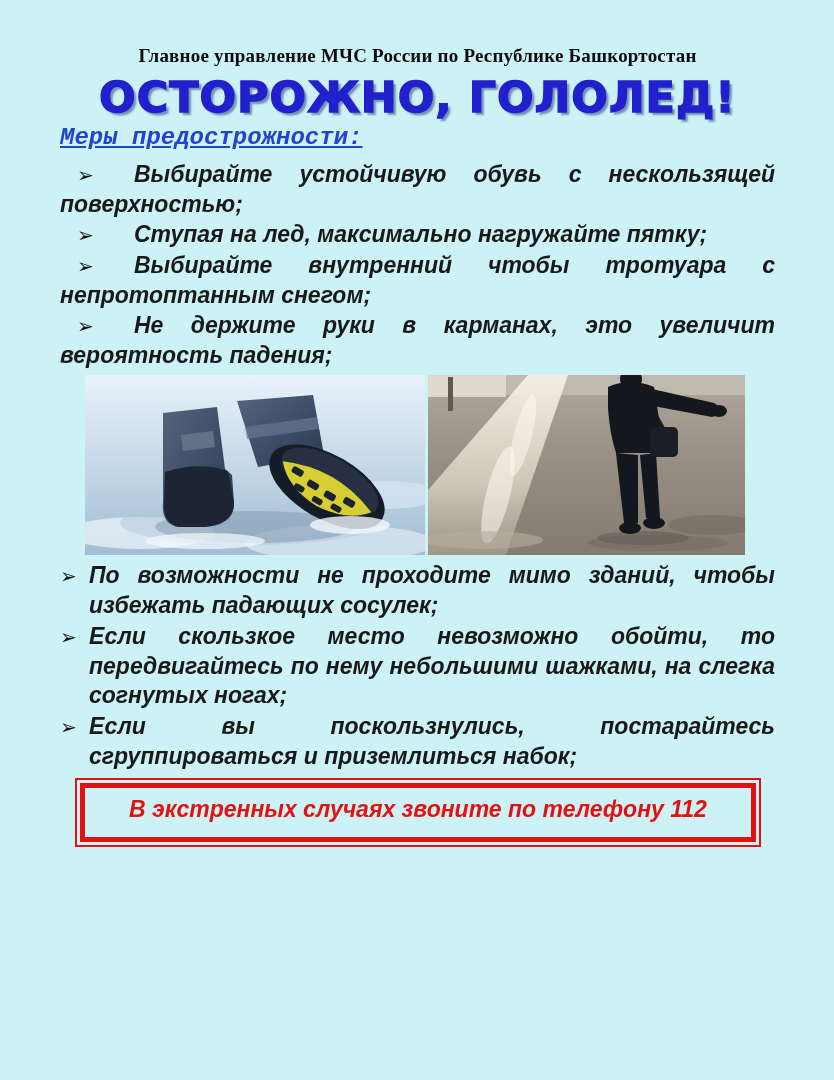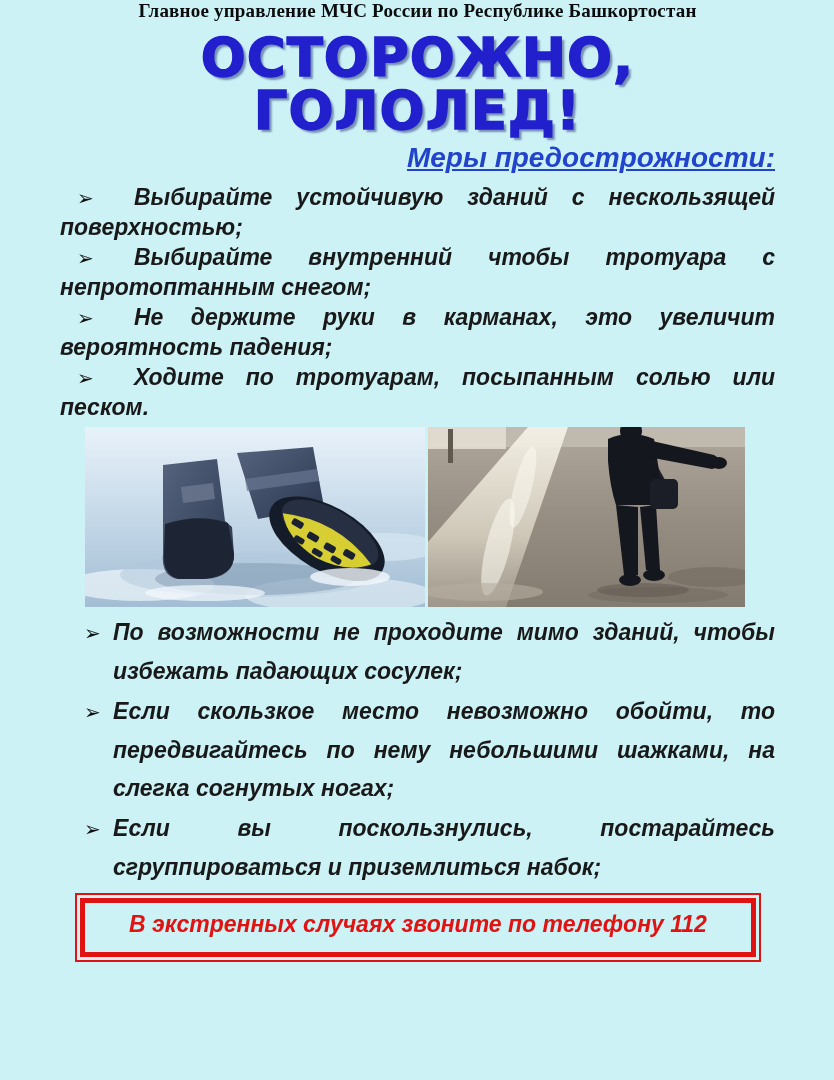--- a/index.html
+++ b/index.html
@@ -11,47 +11,47 @@
   }
   *{margin:0;padding:0;box-sizing:border-box;}
   html,body{background:#ffffff;}
   .page{
     width:834px;height:1080px;overflow:hidden;position:relative;
     background:var(--background);
     font-family:"Liberation Sans","DejaVu Sans",sans-serif;
   }
   .content{padding:0 59px 0 60px;}
   .org-header{
-    text-align:center;
+    padding-top:45px;text-align:center;
     font-family:"Liberation Serif","DejaVu Serif",serif;
     font-weight:700;font-size:19px;color:#0c0c0c;letter-spacing:.2px;
   }
   .title{
     margin-top:9px;text-align:center;
     font-family:"DejaVu Sans",sans-serif;
-    font-weight:800;font-size:53px;line-height:1.0;
+    font-weight:800;font-size:43px;line-height:1.0;
     color:var(--title-blue);letter-spacing:1px;
     -webkit-text-stroke:1.4px var(--title-blue);
     text-shadow:3px 3px 2px rgba(47,62,125,.55);
   }
   .subtitle{
-    margin-top:5px;text-align:right;
-    font-style:italic;font-weight:700;font-size:28px;
-    color:var(--subtitle-blue);text-decoration:underline;
+    margin-top:5px;text-align:left;
+    font-style:italic;font-weight:700;font-size:24px;
+    color:var(--subtitle-blue);text-decoration:underline;font-family:Liberation Mono, monospace;
   }
   .list-top{margin-top:9px;}
   .list-top p{
     font-style:italic;font-weight:600;font-size:23px;line-height:29px;
     color:var(--text-dark);text-align:justify;text-indent:17px;margin-bottom:1px;
   }
   .list-bottom{margin-top:5px;}
   .list-bottom p{
-    font-style:italic;font-weight:600;font-size:23px;line-height:38px;
+    font-style:italic;font-weight:600;font-size:23px;line-height:29px;
     color:var(--text-dark);text-align:justify;
-    padding-left:29px;text-indent:-29px;margin-bottom:2px;margin-left:24px;
+    padding-left:29px;text-indent:-29px;margin-bottom:2px;
   }
   .marker{
     display:inline-block;font-style:normal;font-weight:400;
     text-indent:0;color:#101010;
     font-family:"DejaVu Sans",sans-serif;font-size:20px;
   }
   .list-top .marker{width:57px;}
   .list-bottom .marker{width:29px;}
   .photos{
     margin:5px 0 6px 25px;display:flex;gap:3px;height:180px;align-items:flex-start;
@@ -79,31 +79,31 @@
   <div class="content">
 
     <div class="org-header">Главное управление МЧС России по Республике Башкортостан</div>
 
     <h1 class="title">ОСТОРОЖНО, ГОЛОЛЕД!</h1>
 
     <div class="subtitle">Меры предострожности:</div>
 
     <div class="list-top">
 
-        <p><span class="marker">➢</span><span>Выбирайте устойчивую зданий с нескользящей поверхностью;</span></p>
-
-
-
+        <p><span class="marker">➢</span><span>Выбирайте устойчивую обувь с нескользящей поверхностью;</span></p>
+
+
+
+        <p><span class="marker">➢</span><span>Ступая на лед, максимально нагружайте пятку;</span></p>
 
         <p><span class="marker">➢</span><span>Выбирайте внутренний чтобы тротуара с непротоптанным снегом;</span></p>
 
         <p><span class="marker">➢</span><span>Не держите руки в карманах, это увеличит вероятность падения;</span></p>
 
 
-        <p><span class="marker">➢</span><span>Ходите по тротуарам, посыпанным солью или песком.</span></p>
       </div>
 
     <div class="photos">
 
       <svg class="photo" width="340" height="180" viewBox="0 0 340 180" aria-hidden="true">
         <defs>
           <linearGradient id="gIce" x1="0" y1="0" x2="0" y2="1">
             <stop offset="0" stop-color="#e9f2fa"></stop>
             <stop offset="0.45" stop-color="#c8dbea"></stop>
             <stop offset="1" stop-color="#a3bdd4"></stop>

